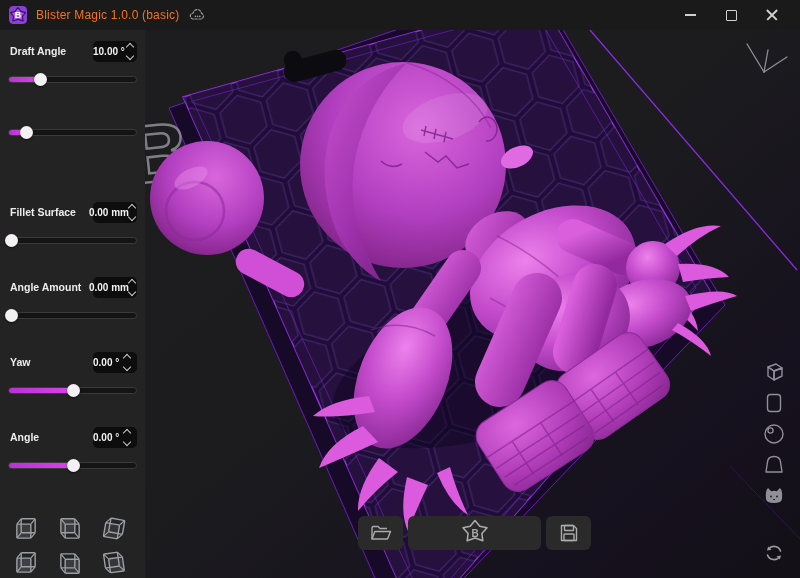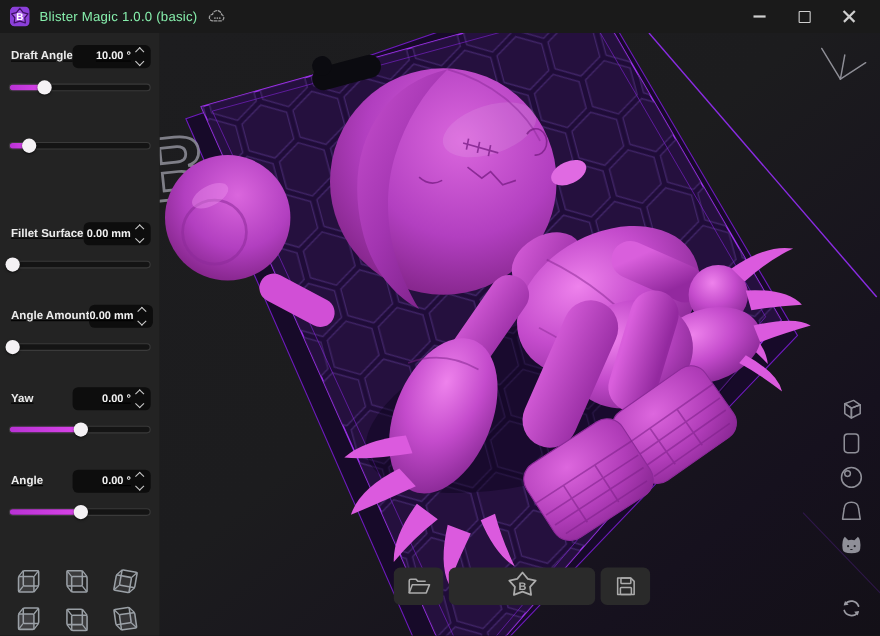--- a/index.html
+++ b/index.html
@@ -3,36 +3,36 @@
 <meta charset="utf-8">
 <style>
   html,body{margin:0;padding:0;width:800px;height:578px;background:#111;overflow:hidden;
     font-family:"Liberation Sans","DejaVu Sans",sans-serif;-webkit-font-smoothing:antialiased;}
   #app{position:relative;width:800px;height:578px;background:#1b1b1b;}
 
   
   #titlebar{position:absolute;left:0;top:0;width:800px;height:30px;background:#1a1a1a;
     display:flex;align-items:center;}
   .app-logo{width:18px;height:18px;margin-left:9px;border-radius:4px;flex:0 0 auto;}
-  .app-title{margin-left:9px;font-size:12px;color:#86efac;letter-spacing:.2px;}
+  .app-title{margin-left:9px;font-size:12px;color:#f97316;letter-spacing:.2px;}
   .cloud-wrap{margin-left:10px;display:flex;align-items:center;}
   .win-controls{margin-left:auto;display:flex;align-items:center;gap:13px;padding-right:14px;}
   .win-btn{width:28px;height:24px;display:flex;align-items:center;justify-content:center;cursor:pointer;}
   .glyph-min{width:11px;height:1.5px;background:#cfcfcf;}
   .glyph-max{width:9px;height:9px;border:1.5px solid #cfcfcf;border-radius:1px;}
   .glyph-close{position:relative;width:12px;height:12px;}
   .glyph-close:before,.glyph-close:after{content:"";position:absolute;left:-1px;top:5px;width:14px;height:1.5px;background:#cfcfcf;}
   .glyph-close:before{transform:rotate(45deg);} .glyph-close:after{transform:rotate(-45deg);}
 
   
   #sidebar{position:absolute;left:0;top:30px;width:145px;height:548px;background:#232323;padding-top:10px;box-sizing:border-box;}
-  .ctl-group{height:75px;padding:0 8px;box-sizing:border-box;text-decoration:underline;}
+  .ctl-group{height:75px;padding:0 8px;box-sizing:border-box;}
   .ctl-row{display:flex;justify-content:space-between;align-items:center;height:22px;}
   .ctl-label{font-size:10.5px;font-weight:700;color:#ececec;white-space:nowrap;padding-left:2px;}
-  .value-box{width:71px;height:21px;background:#0d0d0d;border-radius:5px;display:flex;align-items:center;
+  .value-box{width:44px;height:21px;background:#0d0d0d;border-radius:5px;display:flex;align-items:center;
     justify-content:flex-end;cursor:text;}
   .value-text{font-size:10px;font-weight:700;color:#f2f2f2;white-space:nowrap;}
   .steppers{width:16px;display:flex;flex-direction:column;align-items:center;gap:3px;padding-right:2px;}
   .chev{width:5px;height:5px;border-right:1.4px solid #c9c9c9;border-bottom:1.4px solid #c9c9c9;cursor:pointer;}
   .chev.up{transform:rotate(-135deg);} .chev.down{transform:rotate(45deg);}
   .slider{--p:50%;position:relative;margin-top:11px;height:13px;cursor:pointer;}
   .slider .track{position:absolute;left:0;right:0;top:3px;height:7px;background:#141414;border:1px solid #3a3a3a;border-radius:5px;box-sizing:border-box;}
   .slider .fill{position:absolute;left:1px;top:4px;height:5px;width:var(--p);max-width:calc(100% - 2px);
     background:linear-gradient(90deg,#b832d4,#d944e8);border-radius:5px;}
   .slider .thumb{position:absolute;top:0;left:calc(var(--p) - 6px);width:13px;height:13px;background:#f4f1f4;

